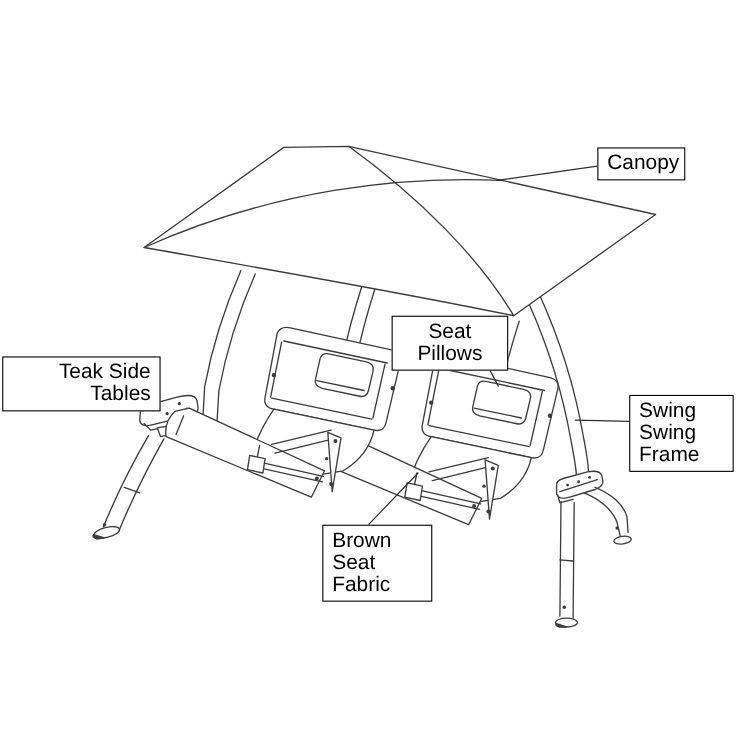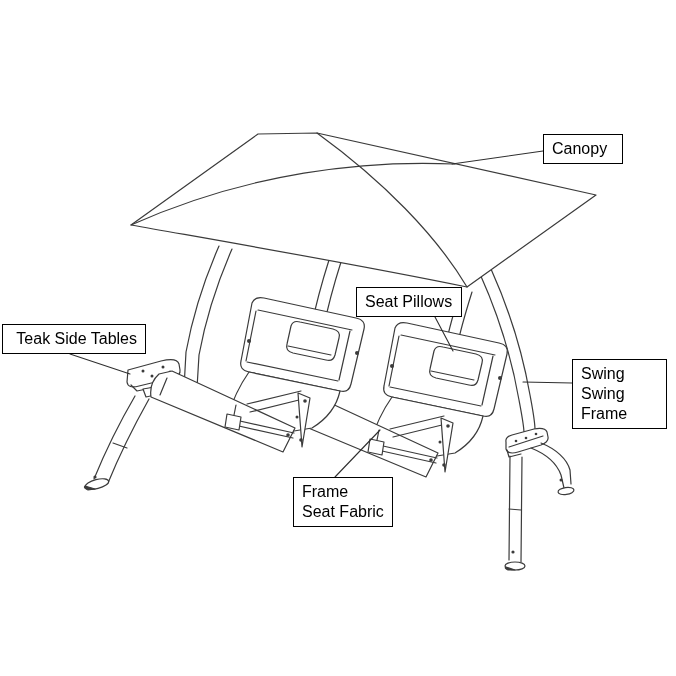--- a/index.html
+++ b/index.html
@@ -13,21 +13,21 @@
     stroke:#3b3b3b;stroke-width:1.2;fill:none;
     stroke-linecap:round;stroke-linejoin:round;
   }
   #art .white{fill:#ffffff;}
   #art .dot{fill:#3b3b3b;stroke:none;}
   #art .dark{fill:#3b3b3b;}
   #art .leader{stroke:#2f2f2f;stroke-width:1.1;}
   .callout{
     position:absolute;box-sizing:border-box;background:#ffffff;
     border:1.5px solid #000000;color:#000000;
-    font-size:16px;line-height:20px;padding:4px 8px;
+    font-size:19px;line-height:20px;padding:4px 8px;
     white-space:normal;
   }
 </style>
 </head>
 <body>
 
 <div id="stage">
 
   <svg id="art" width="676" height="676" viewBox="0 0 676 676">
 
@@ -132,20 +132,20 @@
       <line class="leader" x1="543" y1="151" x2="452" y2="164"></line>
       <line class="leader" x1="435" y1="317" x2="453" y2="351"></line>
       <line class="leader" x1="70" y1="354" x2="130" y2="374"></line>
       <line class="leader" x1="572" y1="383" x2="523" y2="382"></line>
       <line class="leader" x1="335" y1="477" x2="380" y2="430"></line>
     </g>
   </svg>
 
   <div class="callout" style="left:543px;top:134px;width:80px;">Canopy</div>
 
-  <div class="callout" style="left:356px;top:287px;width:106px;">Seat Pillows</div>
+  <div class="callout" style="left:356px;top:287px;width:106px;text-align:center;">Seat Pillows</div>
 
   <div class="callout" style="left:2px;top:324px;width:144px;text-align:right;">Teak Side Tables</div>
 
   <div class="callout" style="left:572px;top:359px;width:95px;">Swing Swing Frame</div>
 
-  <div class="callout" style="left:293px;top:477px;width:100px;">Frame Seat Fabric</div>
+  <div class="callout" style="left:293px;top:477px;width:100px;">Brown Seat Fabric</div>
 </div>
 
 </body></html>

